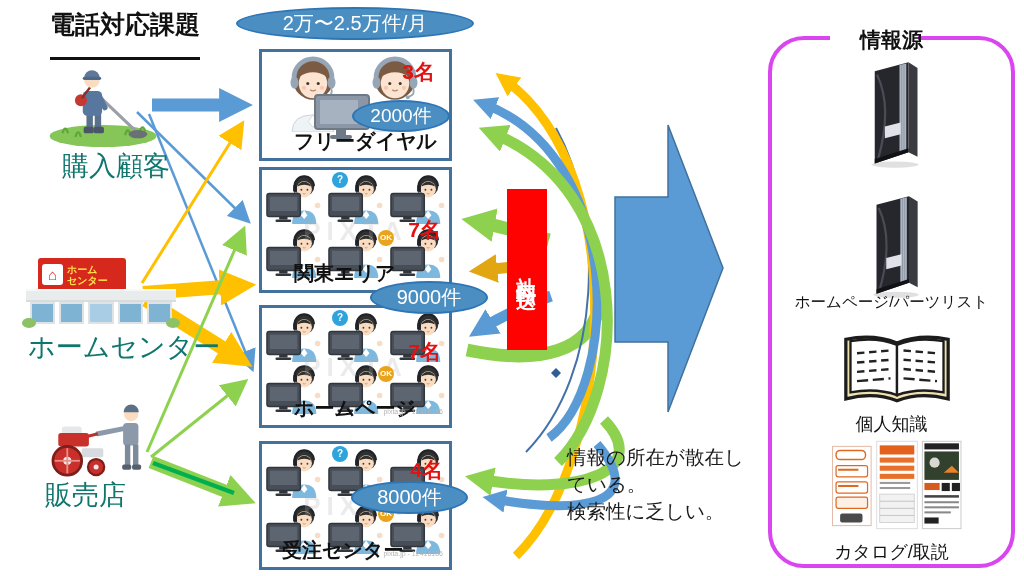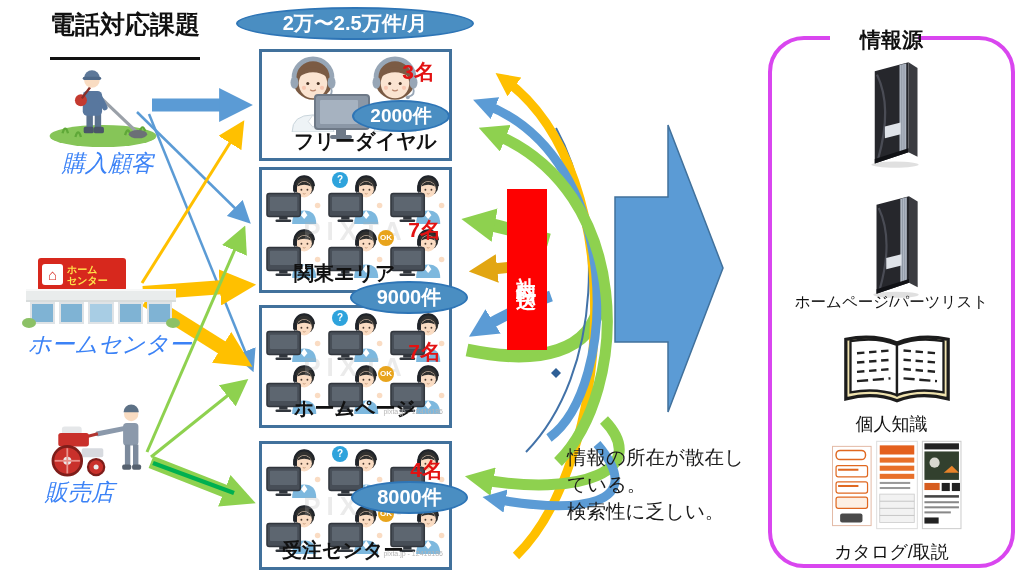--- a/index.html
+++ b/index.html
@@ -7,21 +7,21 @@
          font-family:"Liberation Sans","DejaVu Sans",sans-serif;}
   #stage *{box-sizing:border-box;}
   .abs{position:absolute;}
   
   #arrows{position:absolute;left:0;top:0;width:1024px;height:576px;z-index:1;pointer-events:none;}
   
   .title{left:10px;top:8px;font-size:25px;font-weight:bold;color:#111;
          border-bottom:3px solid #111;padding-bottom:16px;z-index:2;margin-left:40px;}
   
   .actor-art{z-index:2;}
-  .alabel{font-size:23px;color:#3b82f6;z-index:2;white-space:nowrap;font-style:italic;}
+  .alabel{font-size:27px;color:#0f766e;z-index:2;white-space:nowrap;}
   
   .store{left:26px;top:258px;width:150px;height:70px;z-index:2;}
   .store .sign{position:absolute;left:12px;top:0;width:88px;height:33px;background:#d7281d;
                border-radius:3px;display:flex;align-items:center;padding:2px 4px;gap:4px;}
   .store .house{width:21px;height:21px;background:#fff;border-radius:3px;color:#d7281d;
                 font-weight:bold;text-align:center;line-height:21px;font-size:15px;}
   .store .stext{color:#ffe24a;font-weight:bold;font-size:10px;line-height:11px;white-space:nowrap;}
   .store .stext span{display:block;}
   .store .facade{position:absolute;left:0;top:31px;width:150px;height:13px;background:#e9ecec;
                  border-top:2px solid #f7f8f8;box-shadow:inset 0 -2px 0 #d8dcdc;}
@@ -38,21 +38,21 @@
   .op{position:absolute;width:56px;height:50px;}
   .badge{position:absolute;width:16px;height:16px;border-radius:50%;color:#fff;font-size:10px;
          font-weight:bold;text-align:center;line-height:16px;z-index:3;}
   .badge.q{background:#2ea3dc;}
   .badge.ok{background:#e8a41c;font-size:8px;}
   .pixta{position:absolute;left:0;right:0;top:38%;text-align:center;font-size:26px;font-weight:bold;
          letter-spacing:6px;color:rgba(175,175,175,0.25);z-index:2;}
   .credit{position:absolute;right:6px;bottom:10px;font-size:7px;color:#b5b5b5;z-index:3;white-space:nowrap;}
   
   .oval{border-radius:50%;background:var(--oval-fill,#4a8ec2);border:2px solid #2e75b6;color:#fff;
-        font-weight:bold;display:flex;align-items:center;justify-content:center;z-index:4;white-space:nowrap;text-align:center;}
+        font-weight:normal;display:flex;align-items:center;justify-content:center;z-index:4;white-space:nowrap;text-align:center;}
   
   .transfer{left:507px;top:189px;width:40px;height:161px;background:var(--transfer-red,#fe0101);
             color:#fff;font-size:20px;font-weight:bold;display:flex;align-items:center;justify-content:center;
             writing-mode:vertical-rl;text-orientation:upright;letter-spacing:5px;z-index:5;}
   
   .note{font-size:19.5px;line-height:27px;color:#1a1a1a;white-space:pre-line;z-index:2;}
   .note.top{left:565px;top:30px;width:200px;}
   .note.bottom{left:567px;top:444px;width:186px;}
   
   .panel{left:768px;top:36px;width:247px;height:532px;border:4px solid #d946ef;border-radius:36px;z-index:2;}
@@ -387,21 +387,21 @@
       <div class="badge q" style="left:66px;top:0">?</div>
       <div class="badge ok" style="left:112px;top:60px">OK</div>
     </div>
     <div class="staff" style="right:6px;top:12px">4名</div>
     <div class="box-label" style="left:20px">受注センター</div>
     <div class="credit">pixta.jp - 12416186</div>
   </div>
 
   <div class="abs oval" style="left:236px;top:7px;width:238px;height:33px;font-size:20px">2万〜2.5万件/月</div>
   <div class="abs oval" style="left:352px;top:100px;width:98px;height:32px;font-size:19px">2000件</div>
-  <div class="abs oval" style="left:350px;top:281px;width:118px;height:33px;font-size:20px">9000件</div>
+  <div class="abs oval" style="left:370px;top:281px;width:118px;height:33px;font-size:20px">9000件</div>
   <div class="abs oval" style="left:351px;top:481px;width:117px;height:33px;font-size:20px">8000件</div>
 
   <div class="abs transfer">社内転送</div>
 
   <div class="abs note bottom">情報の所在が散在している。
 検索性に乏しい。</div>
 
   <div class="abs panel">
     <div class="gap"></div>
     <div class="panel-title">情報源</div>

